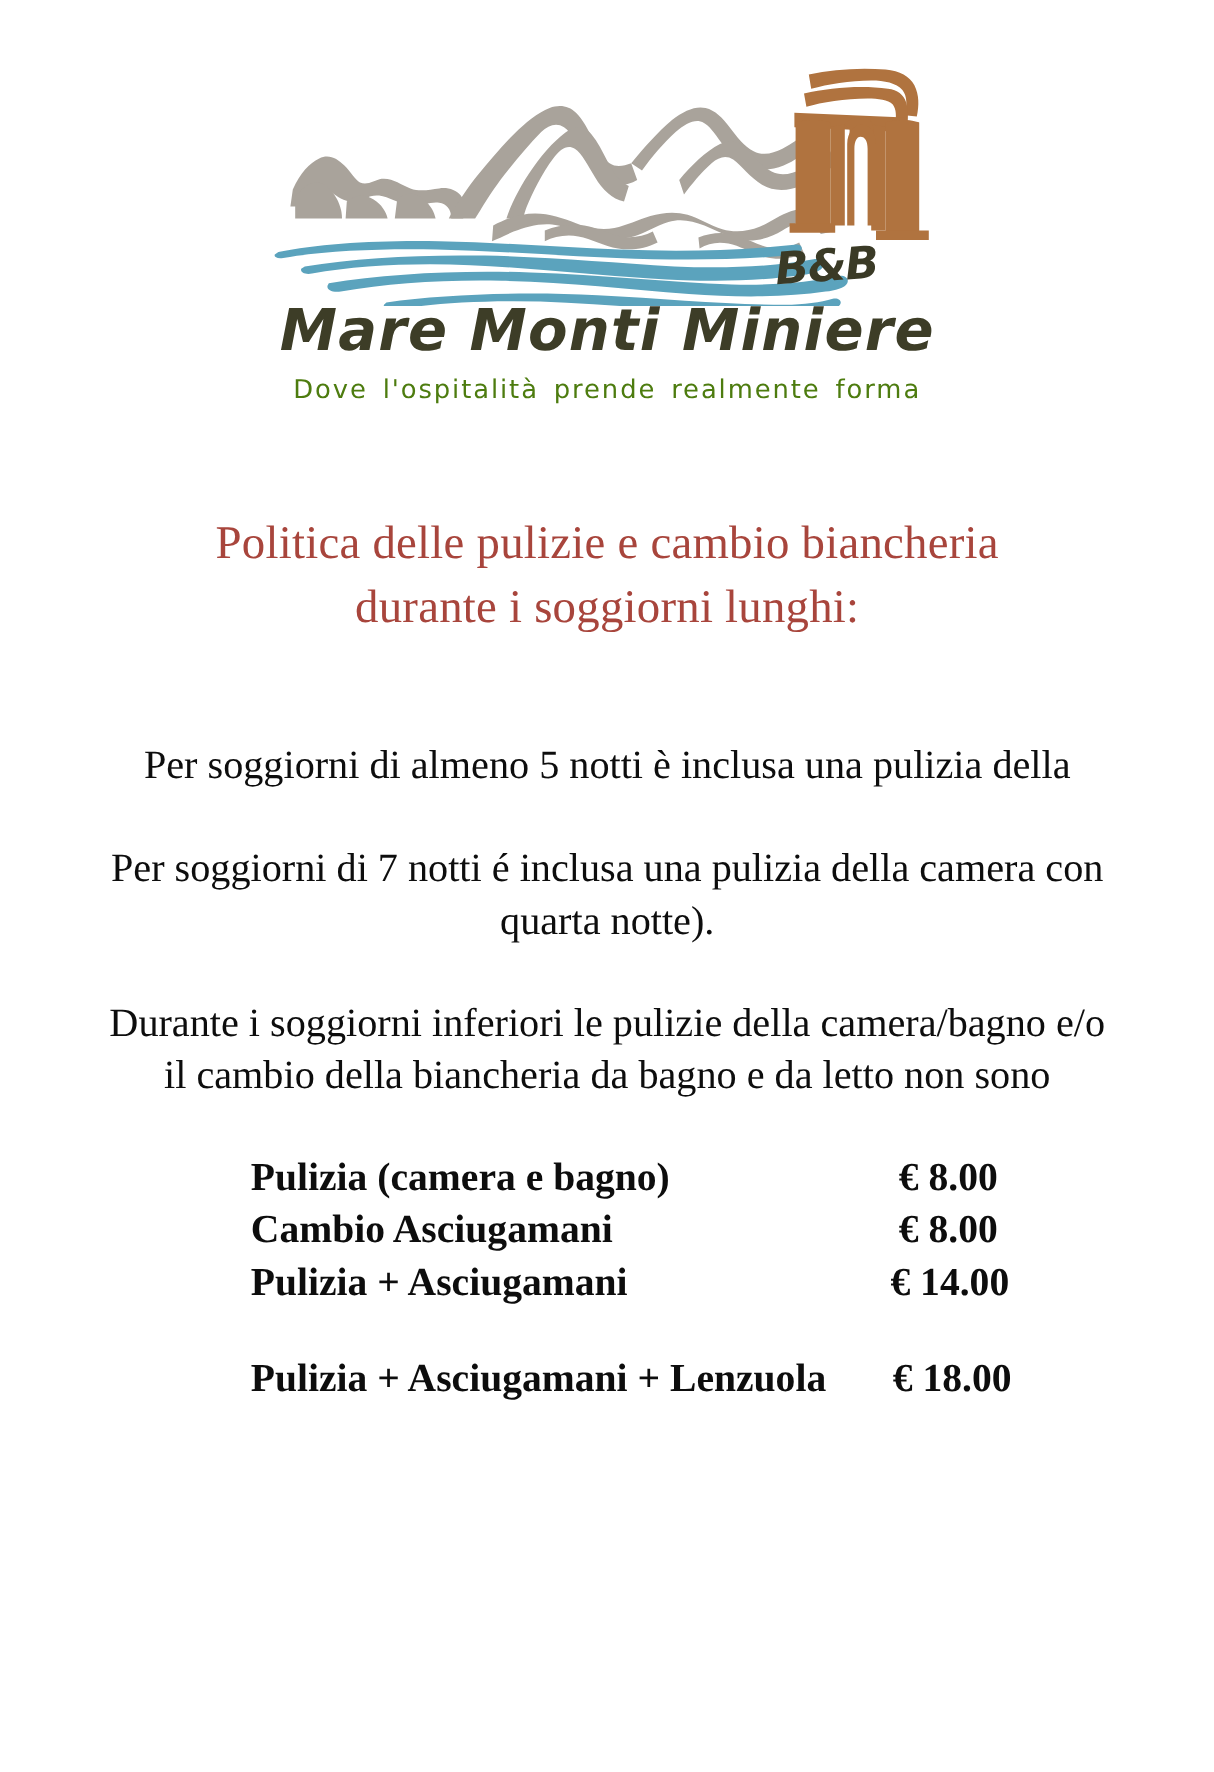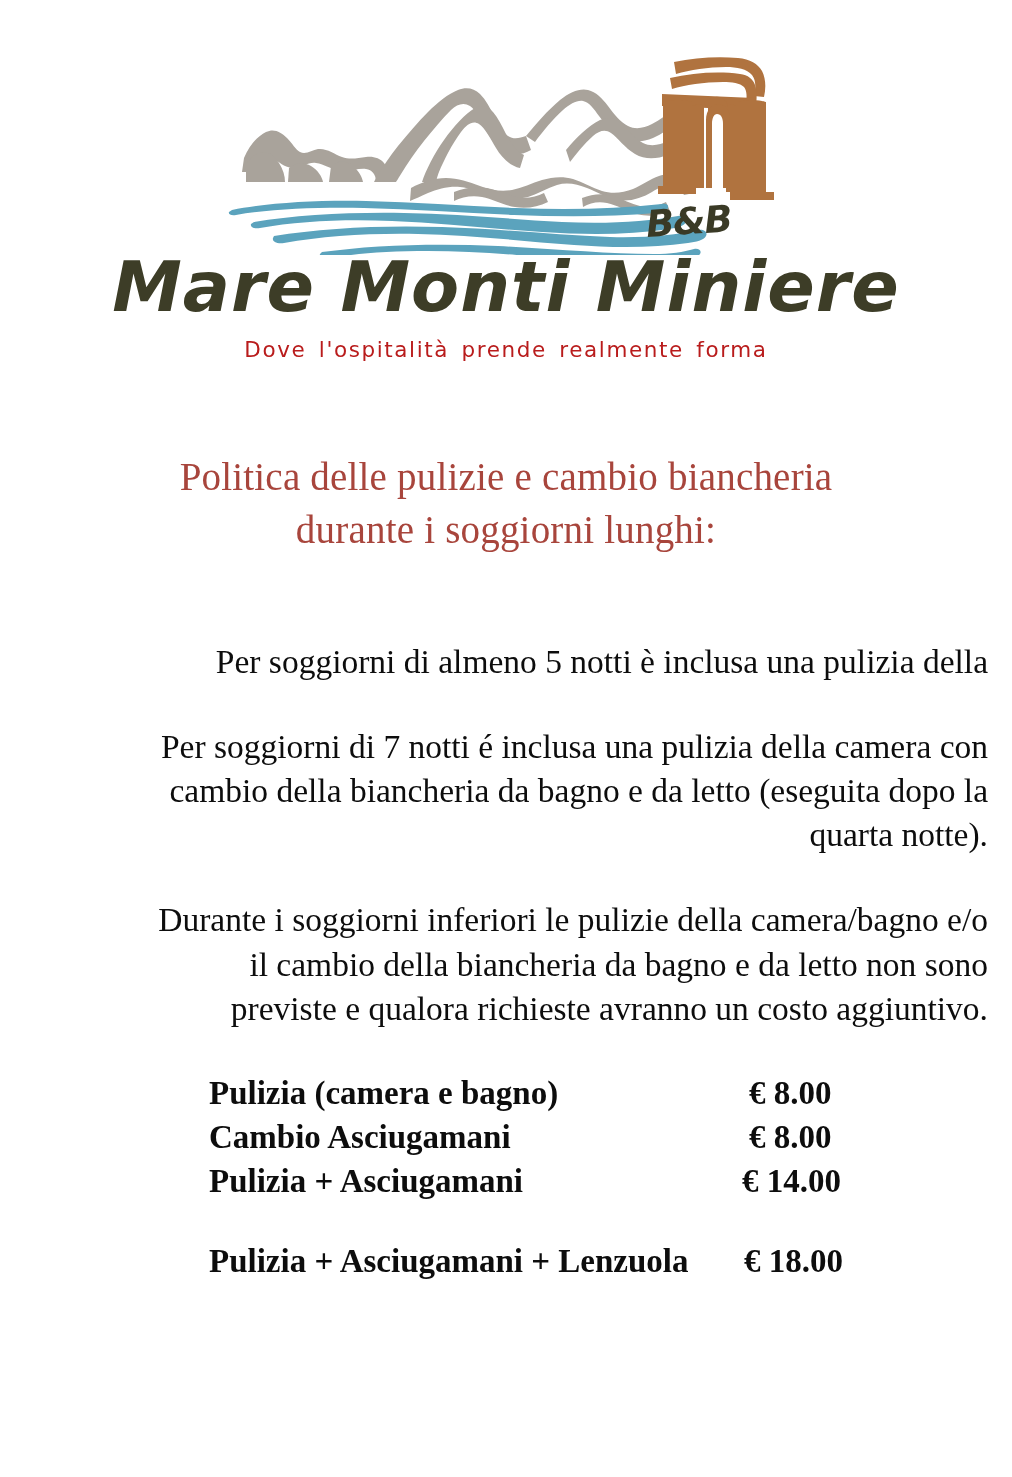--- a/index.html
+++ b/index.html
@@ -54,31 +54,31 @@
     color: #3a3a26;
     letter-spacing: -1px;
     transform: rotate(-4deg);
   }
 
   .brand-name {
     margin-top: -4px;
     font-family: "DejaVu Sans", sans-serif;
     font-weight: bold;
     font-style: italic;
-    font-size: 70px;
+    font-size: 48px;
     color: #3d3d27;
     letter-spacing: 1px;
     line-height: 1.05;
     white-space: nowrap;
   }
   .brand-tagline {
     margin-top: 12px;
     font-family: "DejaVu Sans", sans-serif;
     font-size: 21.5px;
-    color: #b91c1c;
+    color: #4d7c0f;
     letter-spacing: 1.6px;
     word-spacing: 4px;
     white-space: nowrap;
   }
 
   
   .policy-heading {
     margin-top: 88px;
     text-align: center;
     color: #a8453c;
@@ -91,21 +91,21 @@
     display: block;
     white-space: nowrap;
   }
 
   
   .body-section {
     margin-top: 84px;
     padding: 0 24px;
   }
   .para {
-    text-align: right;
+    text-align: center;
     font-family: "Liberation Serif", serif;
     font-size: 33.5px;
     line-height: 1.32;
     color: #0d0d0d;
     margin: 0 0 41px 0;
   }
   .para .line {
     display: block;
     white-space: nowrap;
   }
@@ -257,28 +257,26 @@
   </div>
 
   <div class="body-section">
 
     <p class="para">
       <span class="line">Per soggiorni di almeno 5 notti è inclusa una pulizia  della</span>
     </p>
 
     <p class="para">
       <span class="line">Per soggiorni di 7 notti é inclusa una pulizia  della camera con</span>
-      <span class="line">cambio della biancheria da bagno e da letto (eseguita dopo la</span>
       <span class="line">quarta  notte).</span>
     </p>
 
     <p class="para">
       <span class="line">Durante i soggiorni inferiori le pulizie della camera/bagno e/o</span>
       <span class="line">il cambio della biancheria da bagno e da letto non sono</span>
-      <span class="line">previste e qualora richieste avranno un costo aggiuntivo.</span>
     </p>
 
     <div class="price-list">
       <div class="price-row r0">
         <span class="price-label">Pulizia (camera e bagno)</span>
         <span class="price-amount">€  8.00</span>
       </div>
       <div class="price-row r1">
         <span class="price-label">Cambio Asciugamani</span>
         <span class="price-amount">€   8.00</span>

